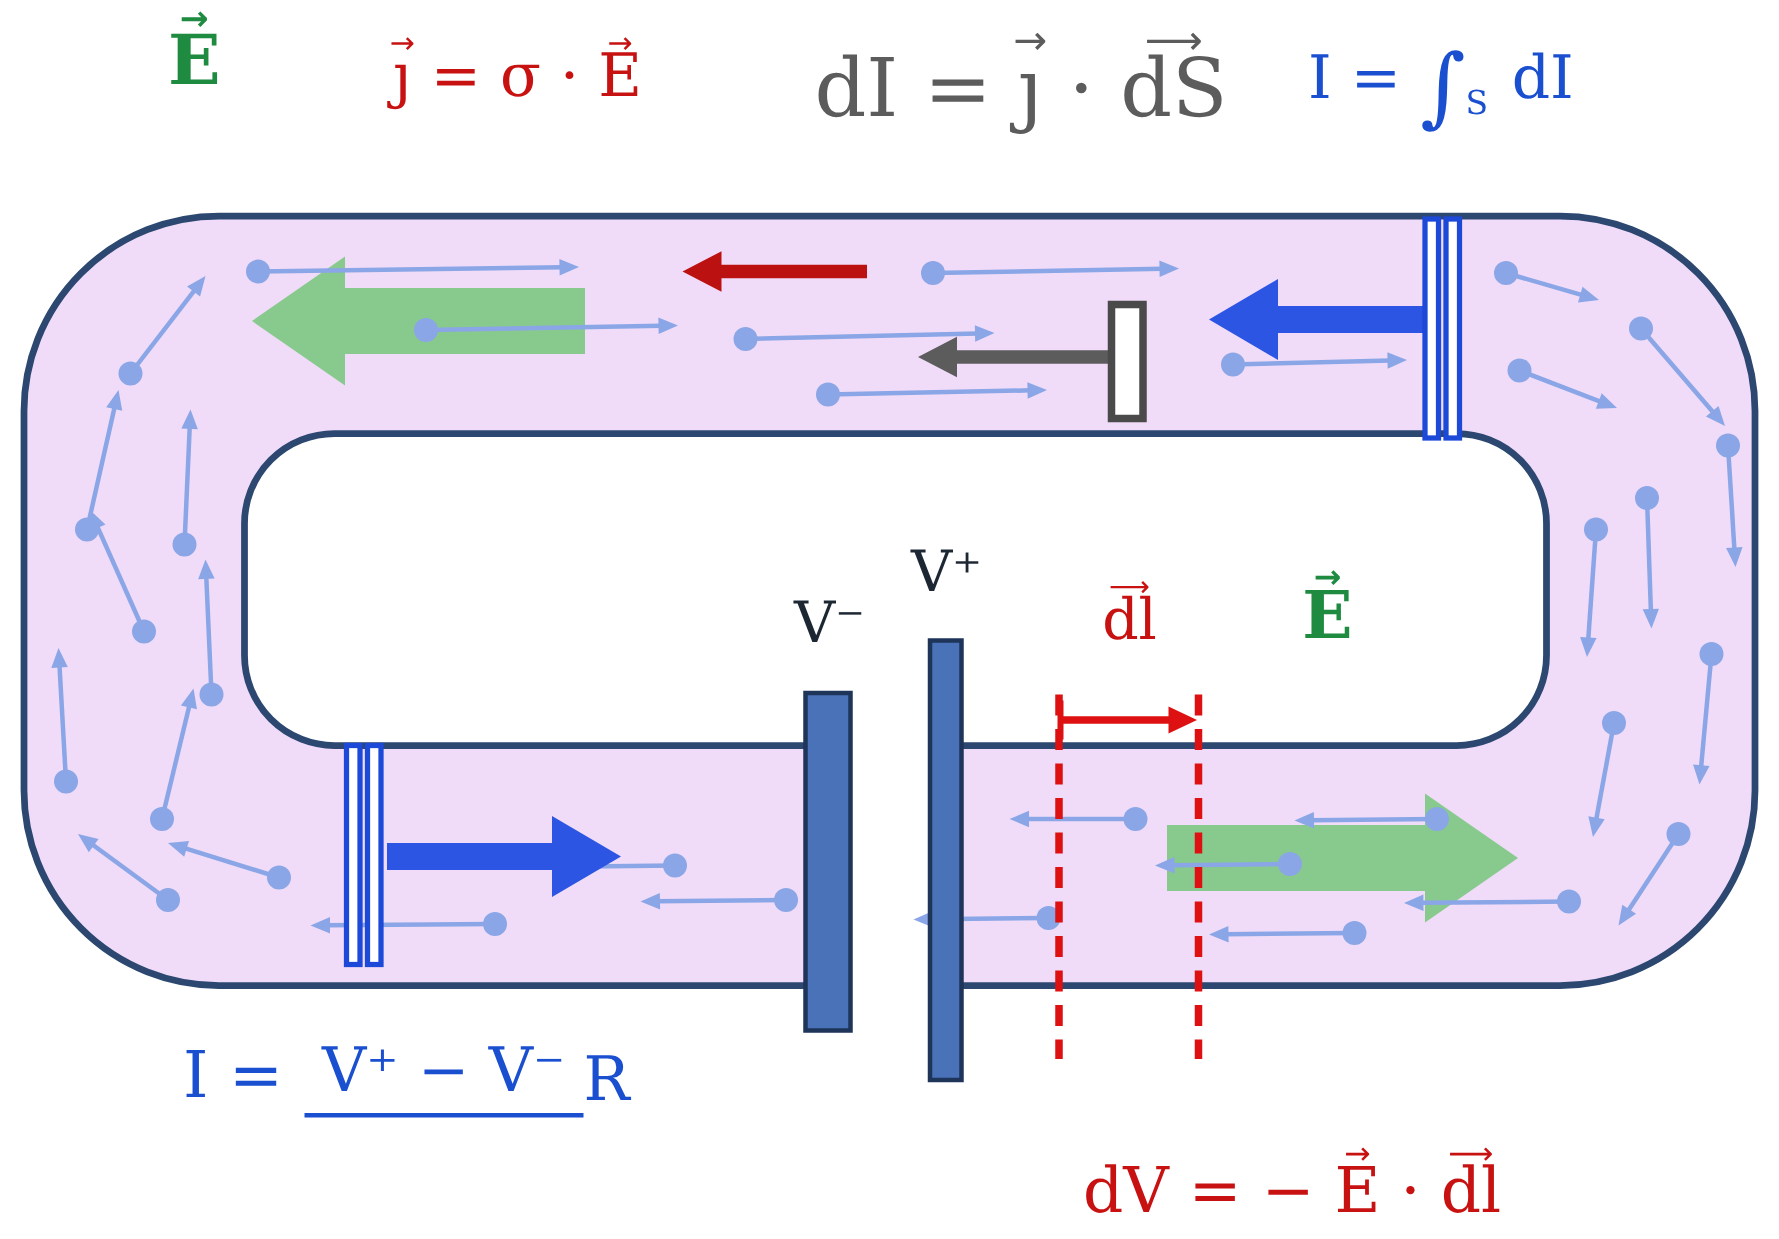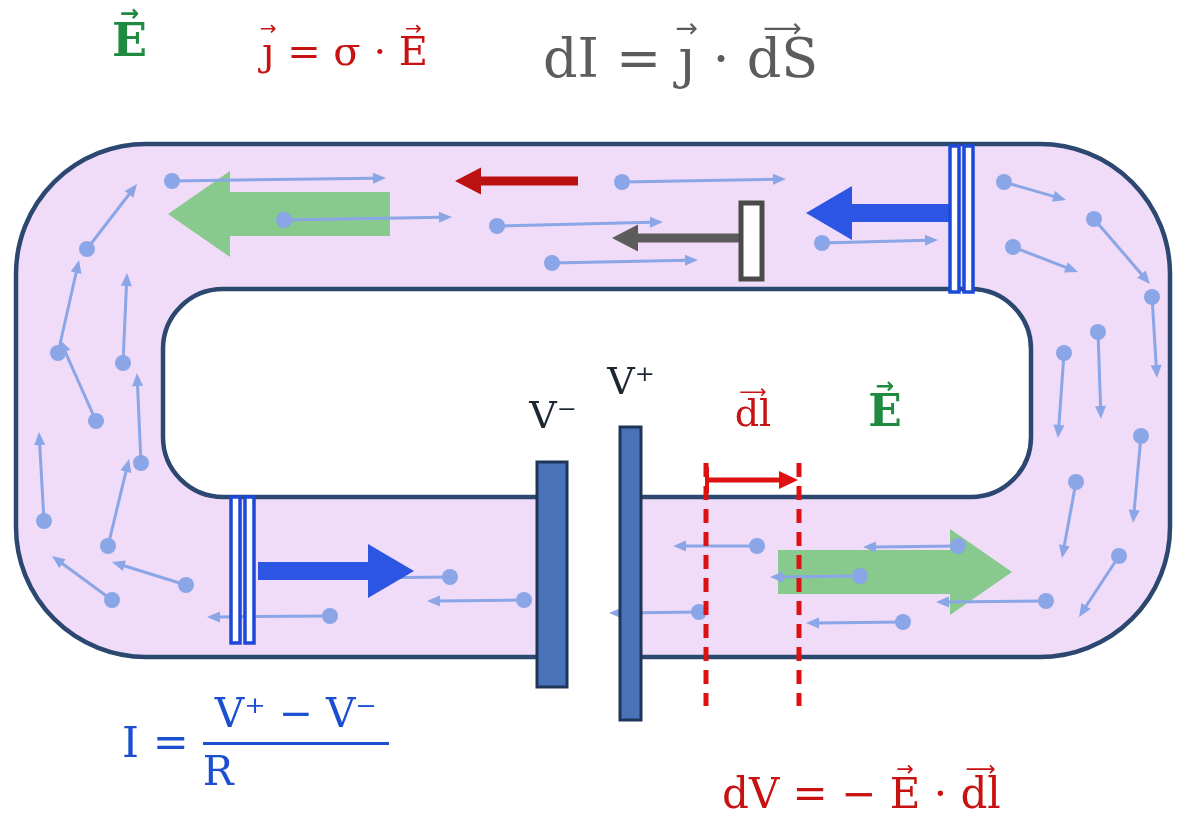--- a/index.html
+++ b/index.html
@@ -15,21 +15,21 @@
   .f-dark  { color:#1c2733; }
   .vec { position:relative; display:inline-block; }
   .vec .ov {
     position:absolute; left:50%; top:-0.52em; transform:translateX(-50%);
     font-size:0.5em; line-height:1;
     font-family:"DejaVu Sans", sans-serif;
   }
   .intg { font-size:1.45em; vertical-align:-0.2em; }
   .intsub { font-size:0.55em; vertical-align:-0.5em; margin-right:3px; }
   .frac-wrap { display:flex; align-items:center; gap:14px; }
-  .frac { display:inline-flex; flex-direction:column; align-items:flex-start; font-size:0.95em; }
+  .frac { display:inline-flex; align-items:center; font-size:0.95em; }
   .frac .num { border-bottom:3px solid currentColor; padding:0 12px 5px; }
   .frac .den { padding-top:3px; }
 </style>
 </head>
 <body>
 
 <div class="stage">
 
   <svg id="scene-svg" width="1186" height="826" viewBox="0 0 1186 826">
       <path d="M146 144 h894 a130 130 0 0 1 130 130 v253 a130 130 0 0 1 -130 130 h-894 a130 130 0 0 1 -130 -130 v-253 a130 130 0 0 1 130 -130 z M223 289 h748 a60 60 0 0 1 60 60 v88 a60 60 0 0 1 -60 60 h-748 a60 60 0 0 1 -60 -60 v-88 a60 60 0 0 1 60 -60 z" fill="#f0dcf8" stroke="#2c4770" stroke-width="4.5" fill-rule="evenodd"></path>
@@ -230,20 +230,25 @@
     <span class="vec"><span>E</span><span class="ov">→</span></span>
   </div>
 
   <div class="formula f-gray" style="left:543px;top:28px;font-size:54px;">
     <span>dI =</span>
     <span class="vec"><span>ȷ</span><span class="ov">→</span></span>
     <span>·</span>
     <span class="vec"><span>dS</span><span class="ov">⟶</span></span>
   </div>
 
+  <div class="formula f-blue" style="left:872px;top:24px;font-size:40px;">
+    <span>I =</span>
+    <span class="intg">∫</span><span class="intsub">S</span>
+    <span>dI</span>
+  </div>
 
   <div class="formula f-dark" style="left:522px;top:394px;width:62px;text-align:center;font-size:38px;"><span>V⁻</span></div>
 
   <div class="formula f-dark" style="left:600px;top:360px;width:62px;text-align:center;font-size:38px;"><span>V⁺</span></div>
 
   <div class="formula f-red" style="left:712px;top:392px;width:82px;text-align:center;font-size:38px;">
     <span class="vec"><span>dl</span><span class="ov">⟶</span></span>
   </div>
 
   <div class="formula f-green" style="left:852px;top:386px;width:66px;text-align:center;font-size:44px;">

